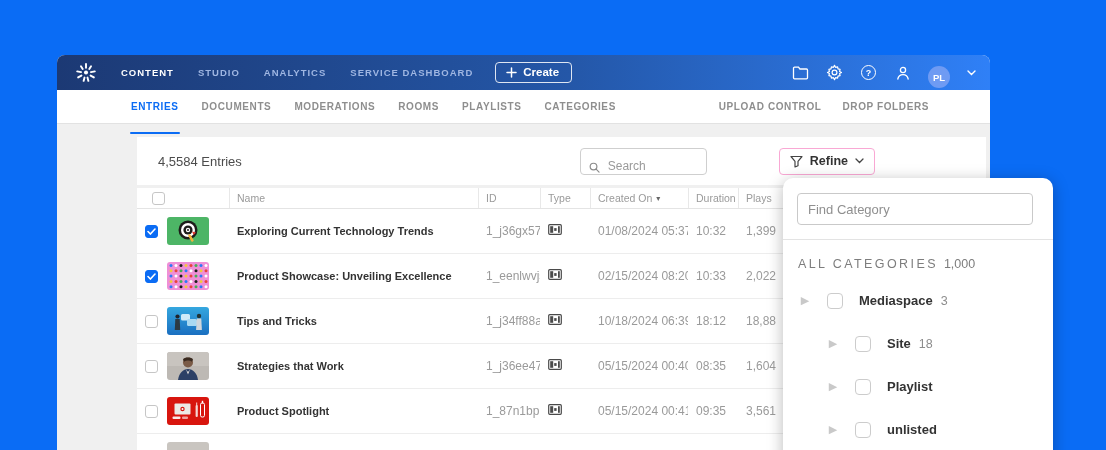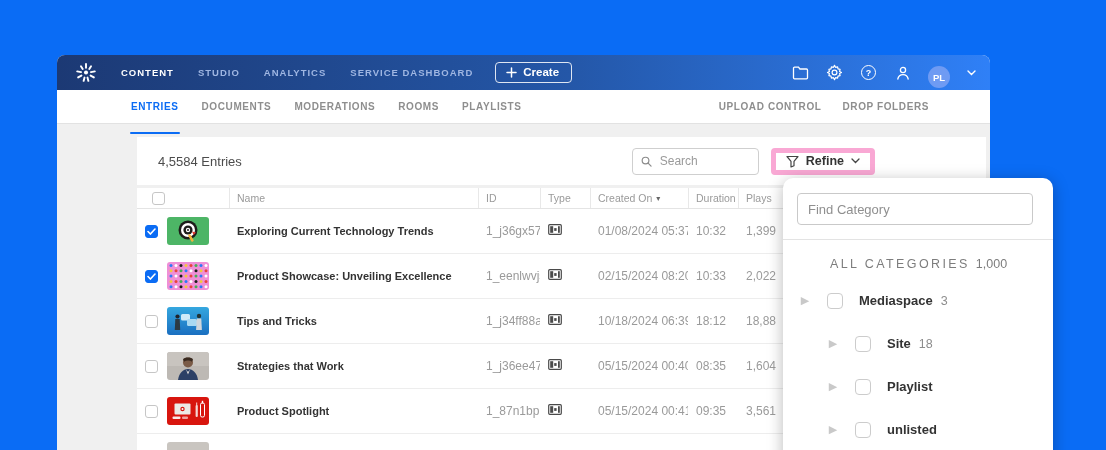--- a/index.html
+++ b/index.html
@@ -36,25 +36,25 @@
   .tab{font-size:10px;letter-spacing:.6px;font-weight:bold;color:#8e8e8e;cursor:pointer;
        position:relative;padding:26px 1px;white-space:nowrap;}
   .tab.active{color:#0b6cf4;}
   .tab.active::after{content:"";position:absolute;left:0;right:0;bottom:4px;height:2px;background:#0b6cf4;border-radius:1px;}
 
   
   .content{padding:13px 4px 0 80px;}
   .toolbar{background:#fff;height:48px;display:flex;align-items:center;padding:0 93px 0 21px;}
   .entries-count{font-size:13px;color:#4c4c4c;flex:1;}
   .search-box{width:127px;height:27px;border:1px solid #cfcfcf;border-radius:4px;background:#fff;
-              display:flex;align-items:center;padding:0 8px;gap:6px;margin-right:12px;}
+              display:flex;align-items:flex-end;padding:0 8px;gap:6px;margin-right:24px;}
   .search-box input{border:none;outline:none;width:100%;font-size:12px;color:#333;background:transparent;}
   .search-box input::placeholder{color:#9a9a9a;}
-  .btn{height:27px;border:5px solid #f9a8d4;border-radius:4px;background:#fff;display:flex;
-       align-items:center;gap:7px;padding:0 10px;font-size:12.5px;font-weight:bold;color:#333;cursor:pointer;}
+  .btn{height:27px;border:1px solid #f9a8d4;border-radius:4px;background:#fff;display:flex;
+       align-items:center;gap:7px;padding:0 10px;font-size:12.5px;font-weight:bold;color:#333;cursor:pointer;margin-left:48px;}
   .btn.refine{margin-right:18px;}
 
   
   .table{background:#fff;margin-top:3px;}
   .thead,.trow{display:grid;grid-template-columns:26px 66px 249px 62px 50px 98px 50px 1fr;align-items:center;}
   .thead{height:21px;border-bottom:1px solid #e4e4e4;}
   .th{font-size:10.5px;color:#9a9a9a;padding-left:7px;height:100%;display:flex;align-items:center;gap:4px;white-space:nowrap;}
   .th.sep{border-left:1px solid #e8e8e8;}
   .sort-arrow{font-size:8px;color:#666;}
   .trow{height:45px;border-bottom:1px solid #ededed;background:#fff;}
@@ -66,21 +66,21 @@
   .thumb{width:42px;height:28px;border-radius:3px;overflow:hidden;display:block;margin-left:4px;}
 
   
   .popover{position:absolute;left:783px;top:178px;width:270px;height:292px;background:#fff;
            border-radius:10px;box-shadow:0 3px 16px rgba(0,0,0,.28);z-index:50;overflow:hidden;}
   .popover .find-wrap{padding:15px 20px 14px 14px;}
   .find-input{width:100%;height:32px;border:1px solid #c9c9c9;border-radius:4px;font-size:13px;
               color:#333;padding:0 10px;outline:none;}
   .find-input::placeholder{color:#8f8f8f;}
   .pop-divider{height:1px;background:#e3e3e3;}
-  .allcat{padding:17px 14px 4px 15px;font-size:12.5px;color:#7d7d7d;letter-spacing:2.4px;text-align:center;}
+  .allcat{padding:17px 14px 4px 15px;font-size:12.5px;color:#7d7d7d;letter-spacing:2.4px;}
   .allcat .count{letter-spacing:0;margin-left:6px;color:#7d7d7d;}
   .tree{padding-top:4px;}
   .tree-row{display:flex;align-items:center;height:43px;cursor:pointer;}
   .tree-row .arrow{color:#c9c9c9;font-size:11px;width:16px;text-align:center;flex:0 0 auto;}
   .tree-cb{width:16px;height:16px;border:1px solid #ccc;border-radius:4px;background:#fff;
            margin:0 16px 0 14px;flex:0 0 auto;cursor:pointer;}
   .tree-label{font-size:13px;font-weight:bold;color:#333;}
   .tree-count{font-size:12.5px;color:#8d8d8d;margin-left:8px;}
 </style>
 </head>
@@ -144,20 +144,21 @@
       </div>
     </div>
 
     <div class="tabbar">
       <div class="tabs-left">
         <span class="tab active">ENTRIES</span>
         <span class="tab">DOCUMENTS</span>
         <span class="tab">MODERATIONS</span>
         <span class="tab">ROOMS</span>
         <span class="tab">PLAYLISTS</span>
+        <span class="tab">CATEGORIES</span>
       </div>
       <div class="tabs-right">
         <span class="tab">UPLOAD CONTROL</span>
         <span class="tab">DROP FOLDERS</span>
       </div>
     </div>
 
     <div class="content">
       <div class="toolbar">
         <span class="entries-count">4,5584 Entries</span>

